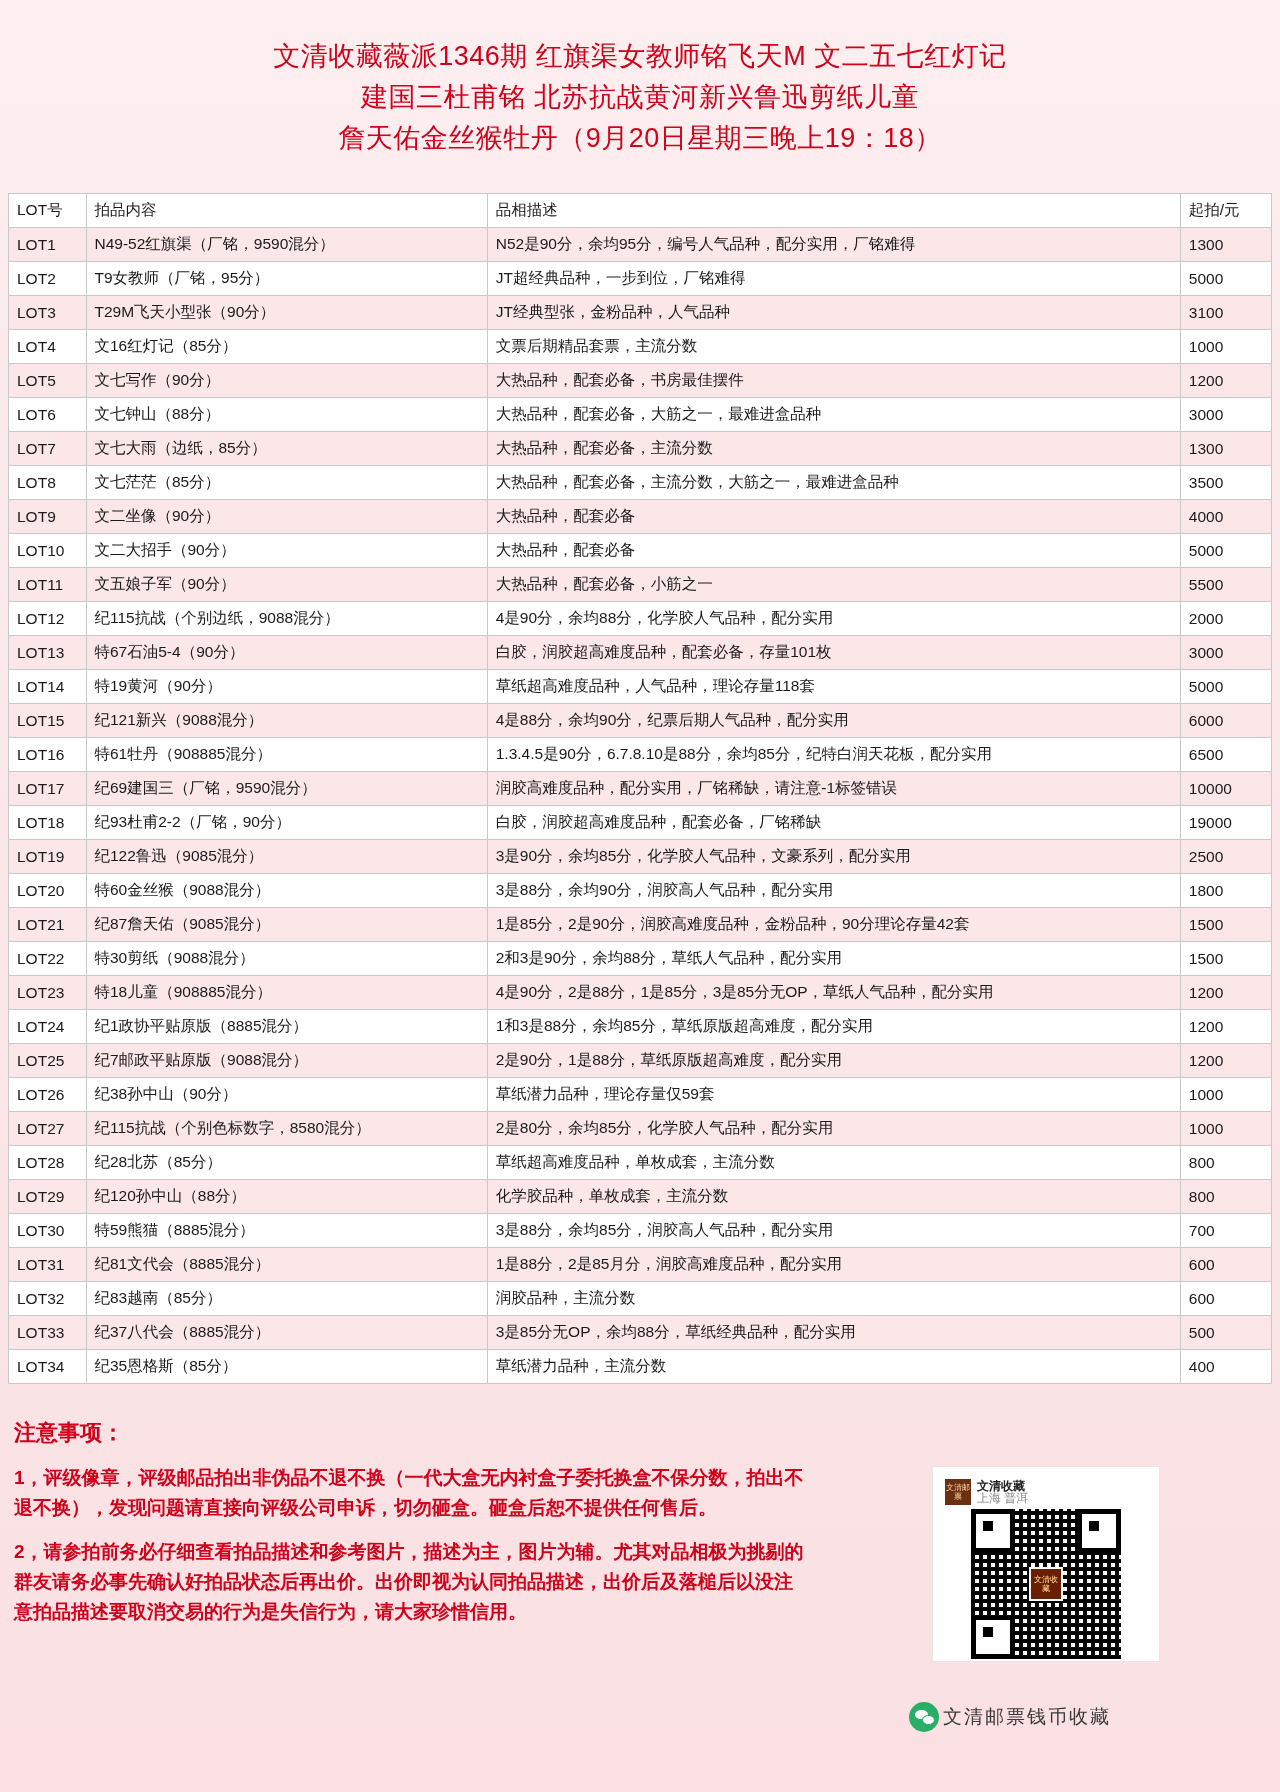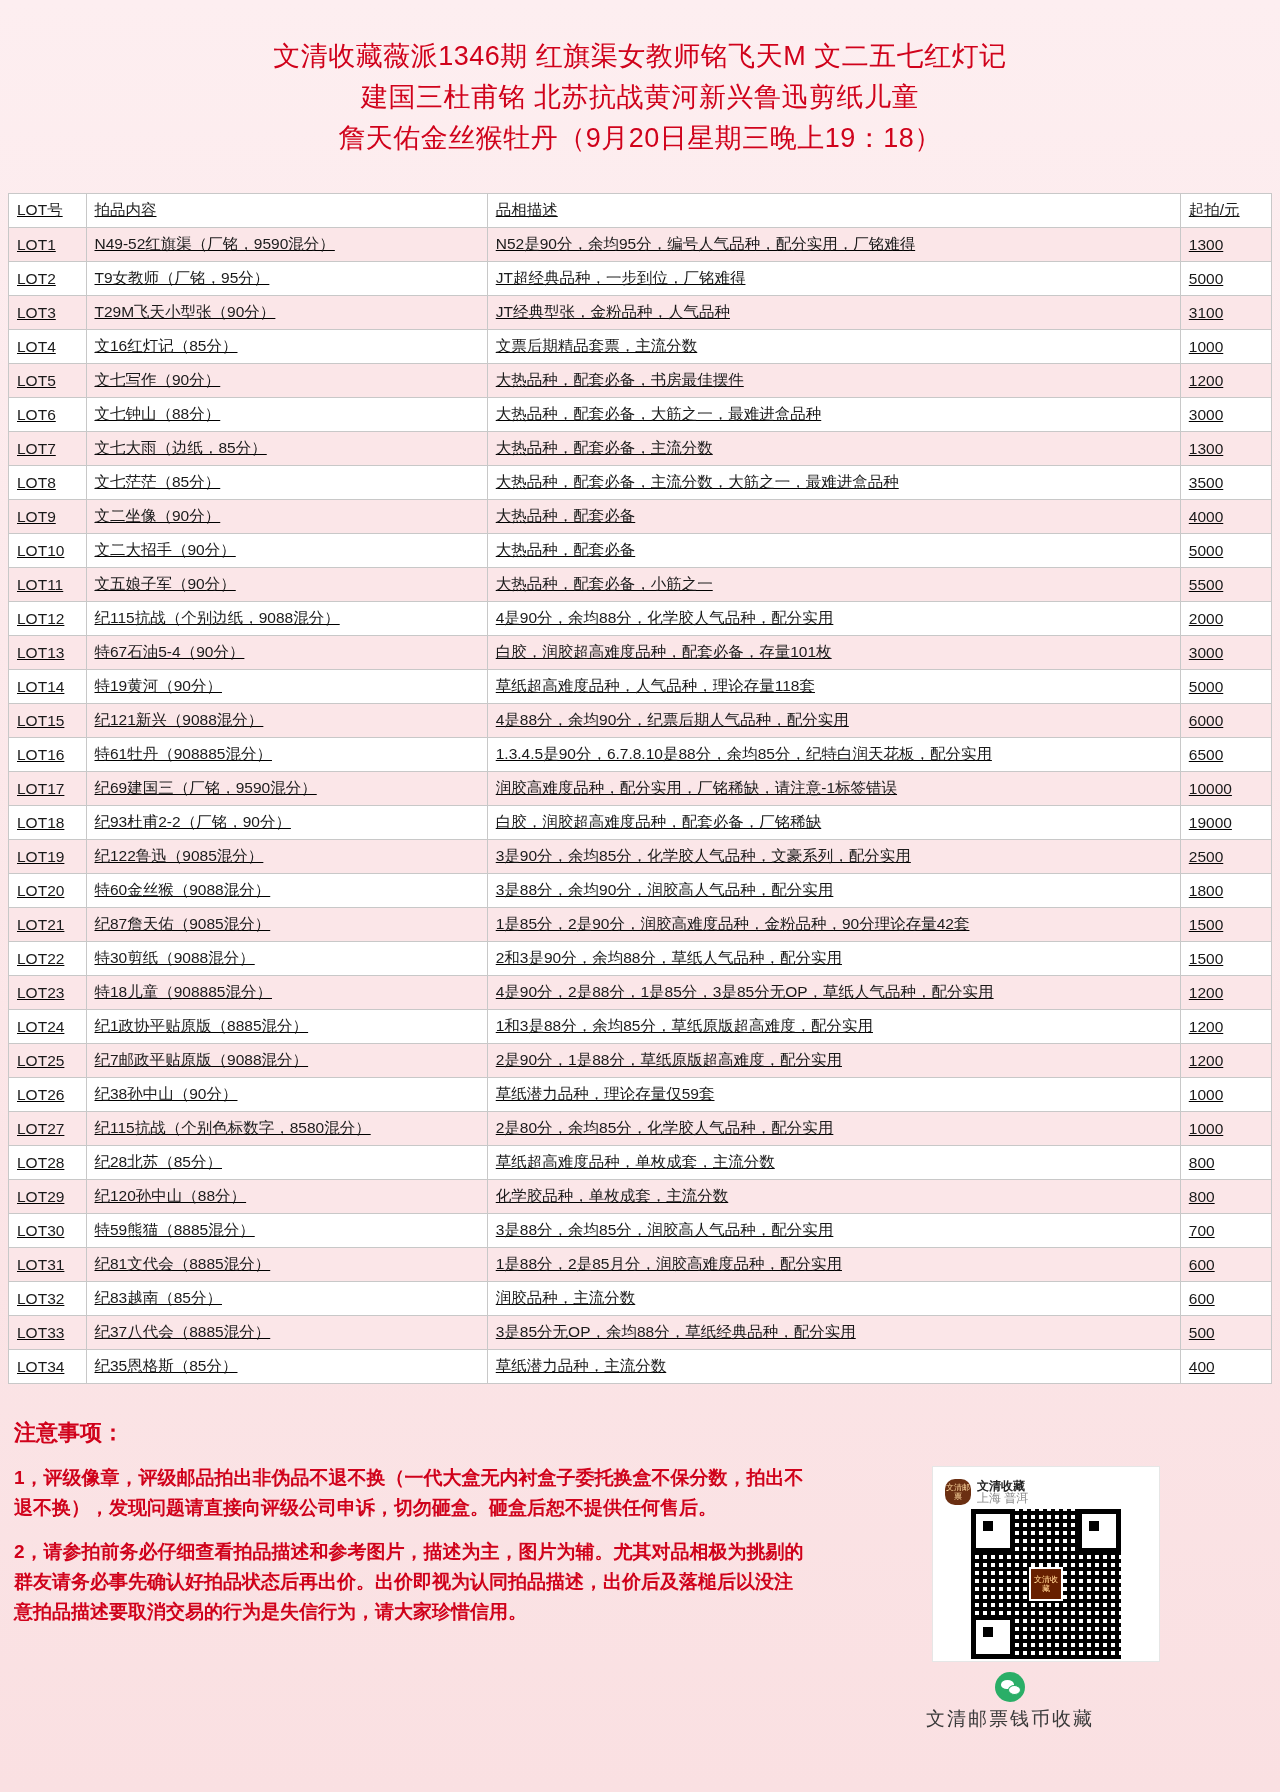--- a/index.html
+++ b/index.html
@@ -31,21 +31,20 @@
     color: #d0021b;
     font-weight: normal;
     font-size: 27px;
     line-height: 41px;
     letter-spacing: 0.5px;
     white-space: nowrap;
   }
   .table-wrap {
     padding: 8px 8px;
     margin-top: 8px;
-    text-decoration: underline;
   }
   table.lots {
     border-collapse: collapse;
     width: 1264px;
     table-layout: fixed;
     background: #fff;
   }
   table.lots col.c-lot { width: 68px; }
   table.lots col.c-item { width: 352px; }
   table.lots col.c-desc { width: 608px; }
@@ -113,21 +112,20 @@
   }
   .qr-logo {
     width: 26px; height: 26px;
     background: #6b2f12;
     color: #ffd9a0;
     font-size: 8px;
     line-height: 9px;
     display: flex; align-items: center; justify-content: center;
     text-align: center;
     flex-direction: column;
-    border-radius: 10px;
   }
   .qr-brand {
     text-align: left;
     line-height: 12px;
   }
   .qr-brand .b1 { font-size: 12px; font-weight: bold; color: #222; }
   .qr-brand .b2 { font-size: 12px; color: #888; }
   .qr-code {
     width: 150px;
     height: 150px;
@@ -171,21 +169,20 @@
   }
   .wechat-line {
     position: absolute;
     right: 120px;
     bottom: 60px;
     width: 300px;
     display: flex;
     align-items: center;
     justify-content: center;
     gap: 4px;
-    flex-direction: column;
   }
   .wechat-icon {
     width: 30px; height: 30px;
     border-radius: 50%;
     background: #2aae67;
     position: relative;
   }
   .wechat-icon::before {
     content: "";
     position: absolute;

